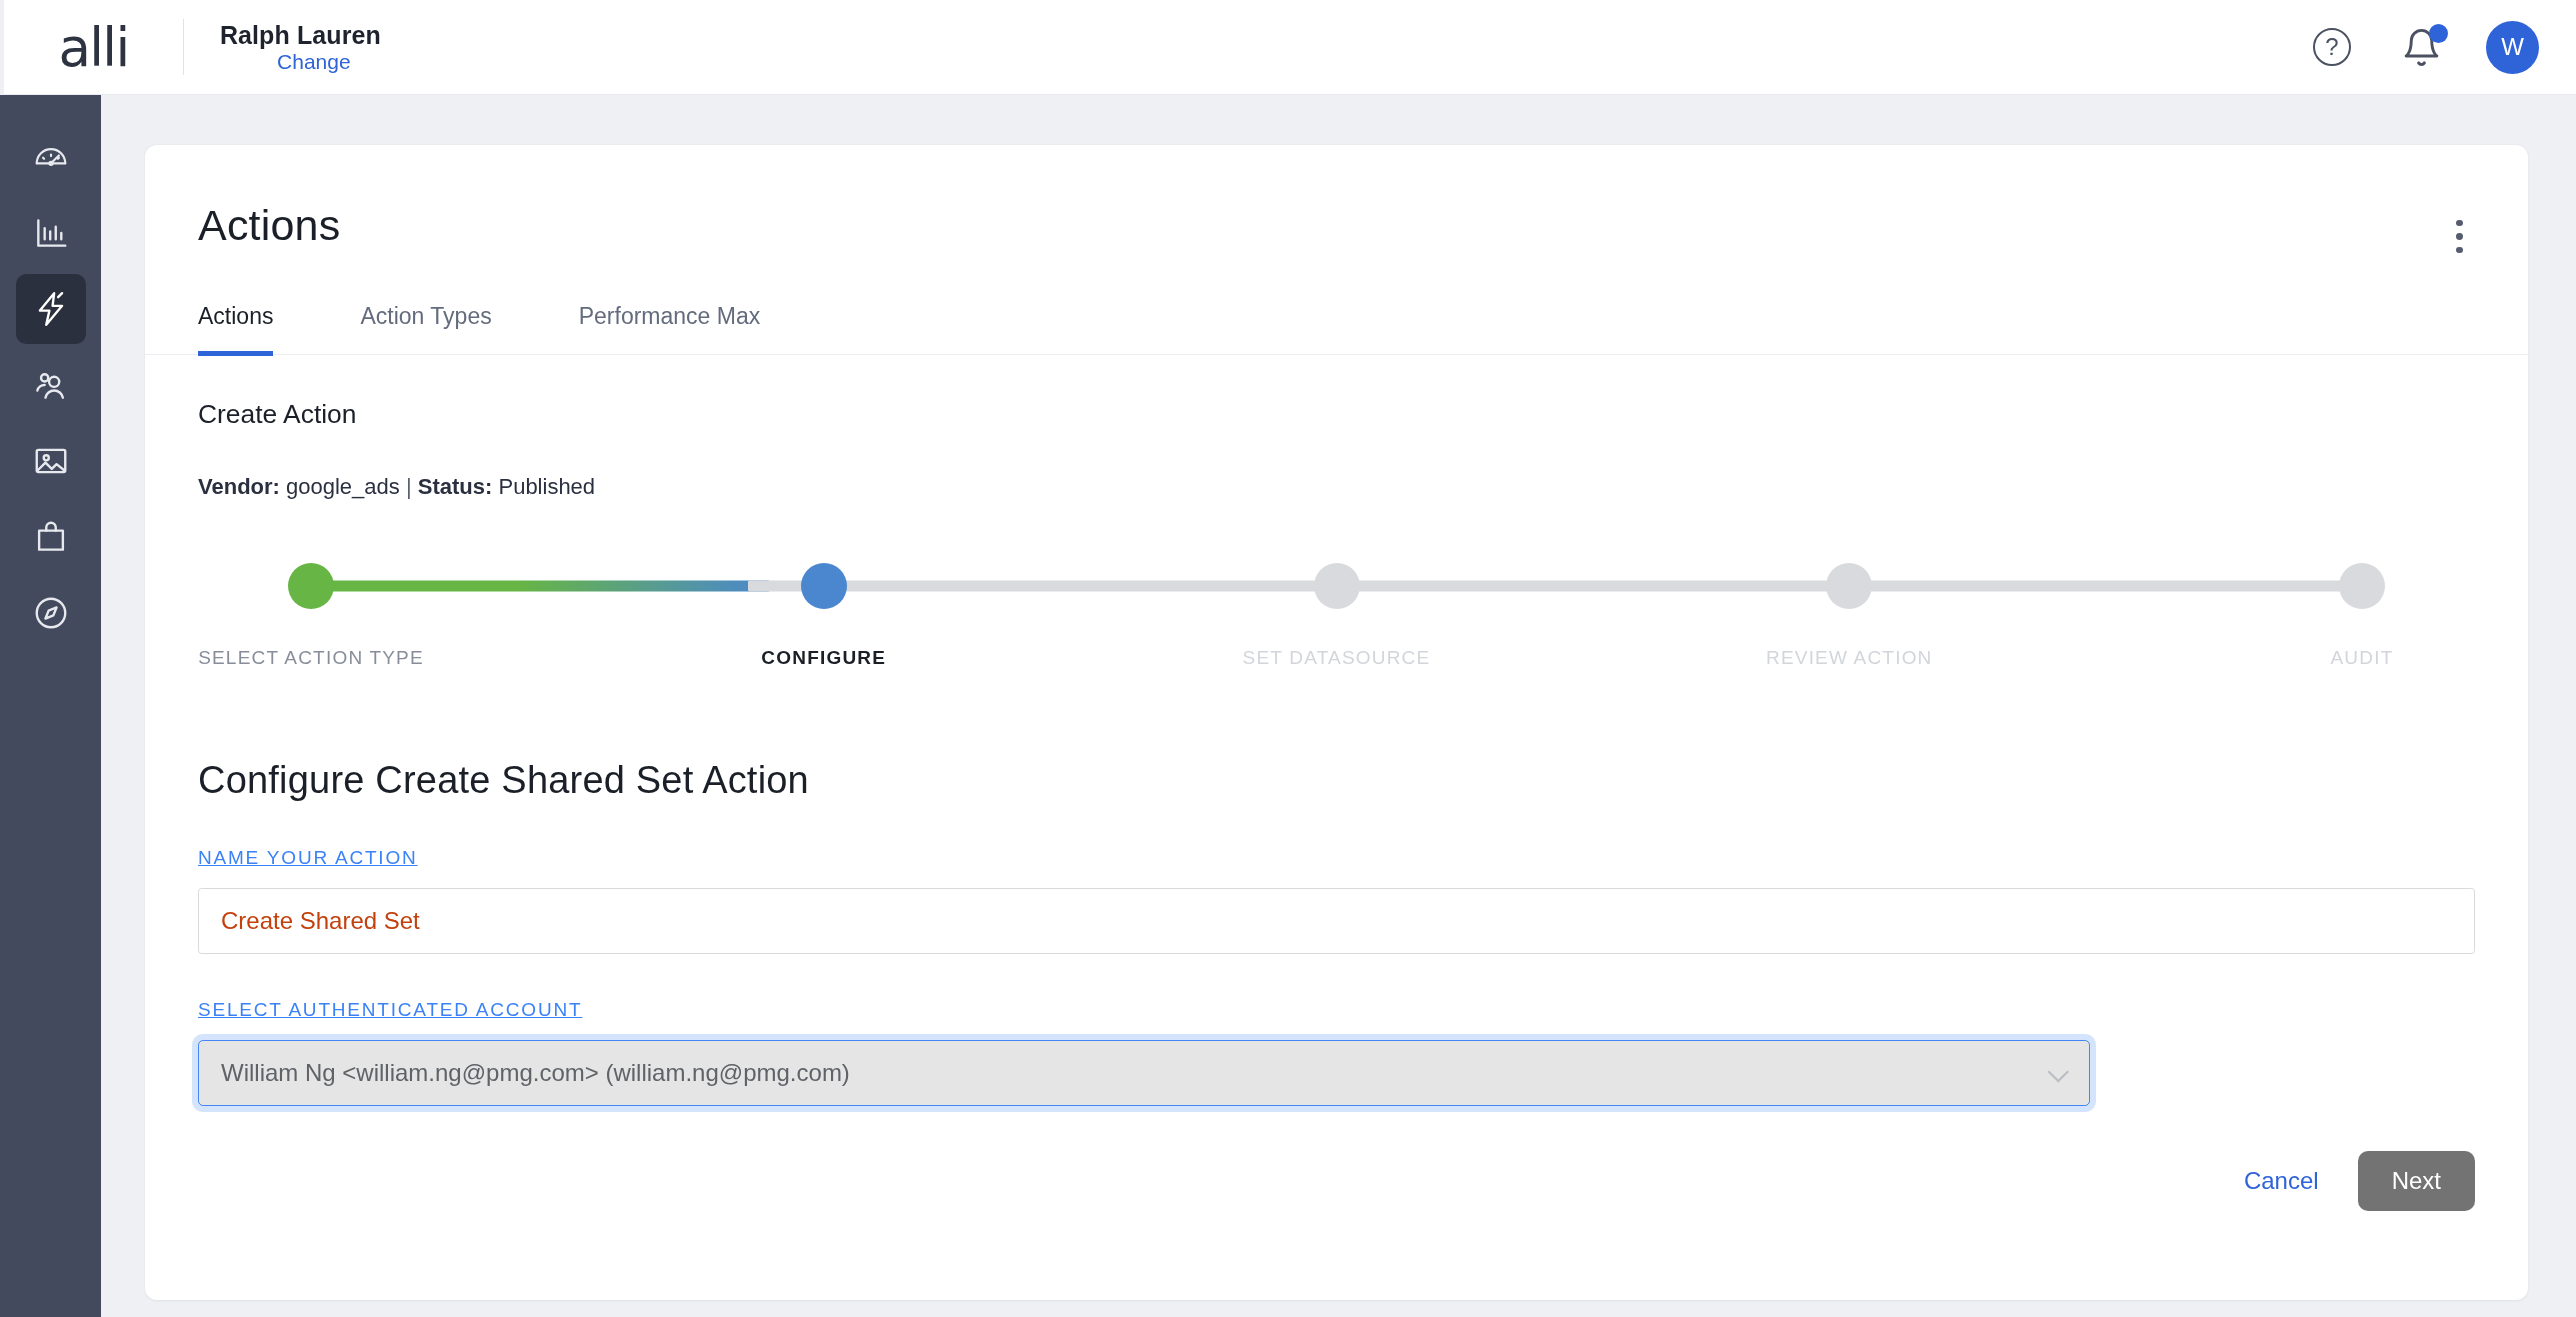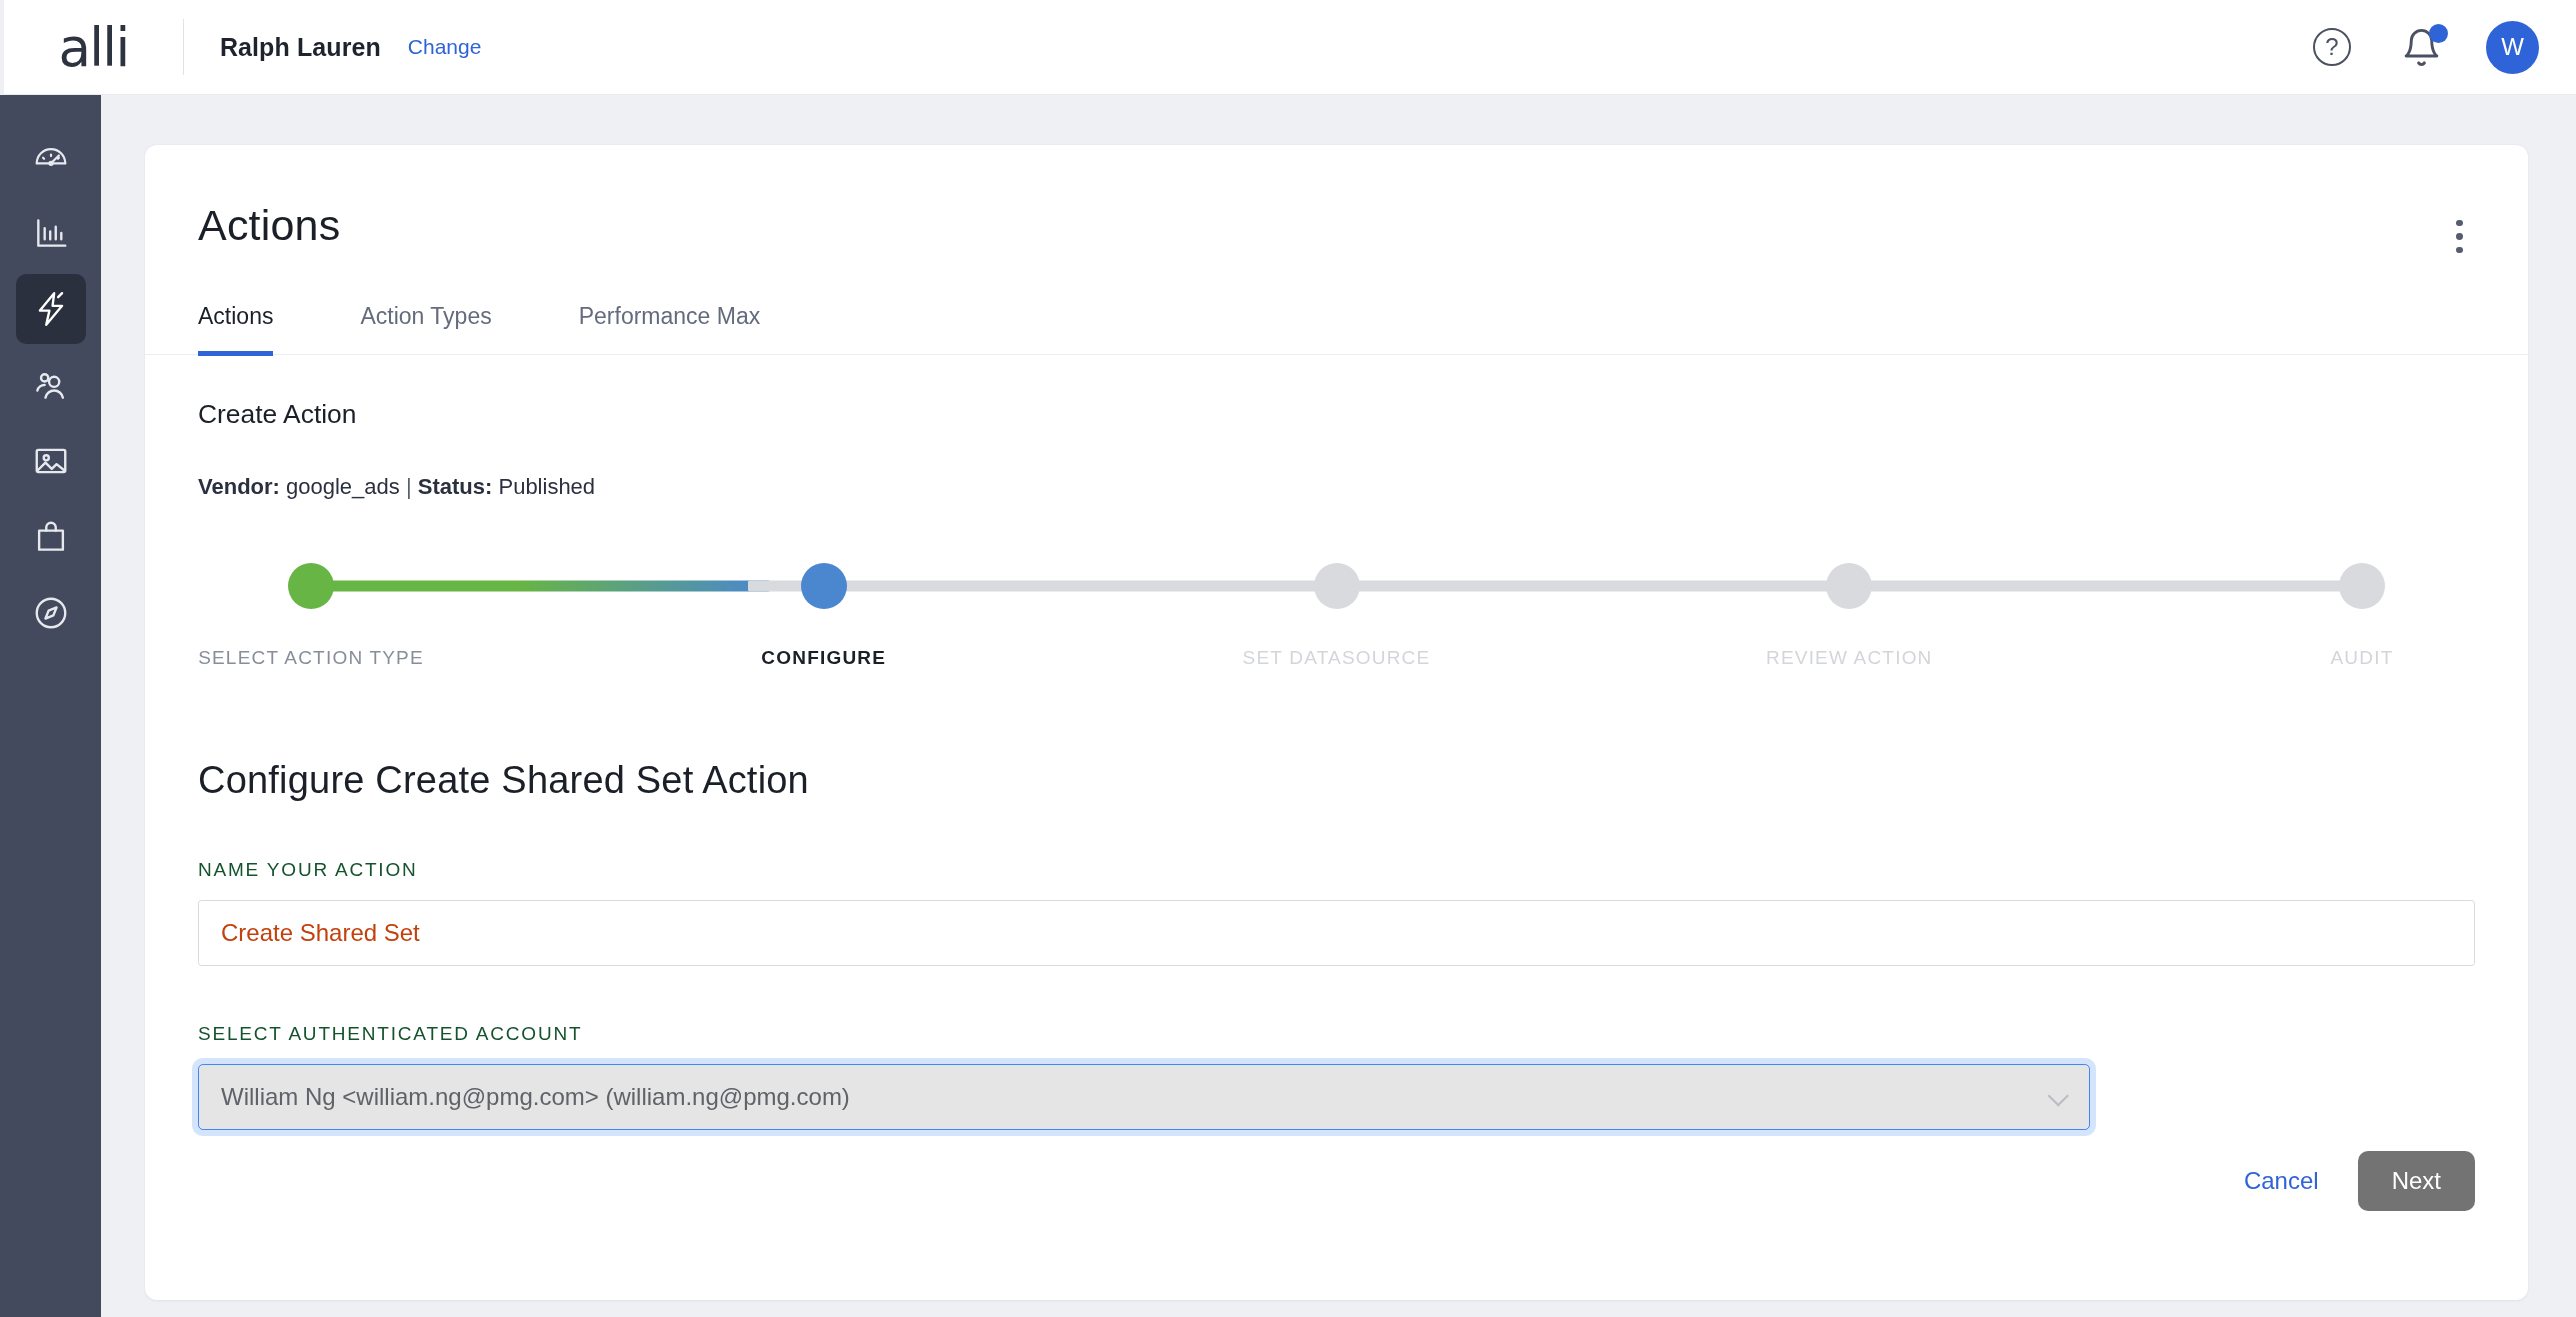--- a/index.html
+++ b/index.html
@@ -42,20 +42,21 @@
   }
   .topbar-divider {
     width: 0.9px;
     height: 56px;
     background: #dfe2e8;
   }
   .brand-block {
     display: flex;
     align-items: center;
     margin-left: 36px;
+    flex-direction: column;
   }
   .brand-name {
     font-size: 25px;
     font-weight: bold;
     color: #1e232e;
     letter-spacing: 0.1px;
   }
   .brand-change {
     font-size: 21px;
     color: #2f63d8;
@@ -268,23 +269,24 @@
   
   .form-heading {
     font-size: 38px;
     color: #1b2028;
     margin-top: 85px;
     letter-spacing: 0.2px;
   }
   .field-label {
     font-size: 19px;
     letter-spacing: 1.8px;
-    color: #14532d;
-    margin-top: 57px;
+    color: #3b82f6;
+    margin-top: 45px;
     margin-bottom: 19px;
+    text-decoration: underline;
   }
   .text-input {
     width: 2277px;
     height: 66px;
     border: 0.9px solid #d8dade;
     border-radius: 3.4px;
     font-size: 24px;
     color: #c2410c;
     padding: 0 22px;
     background: #fff;

